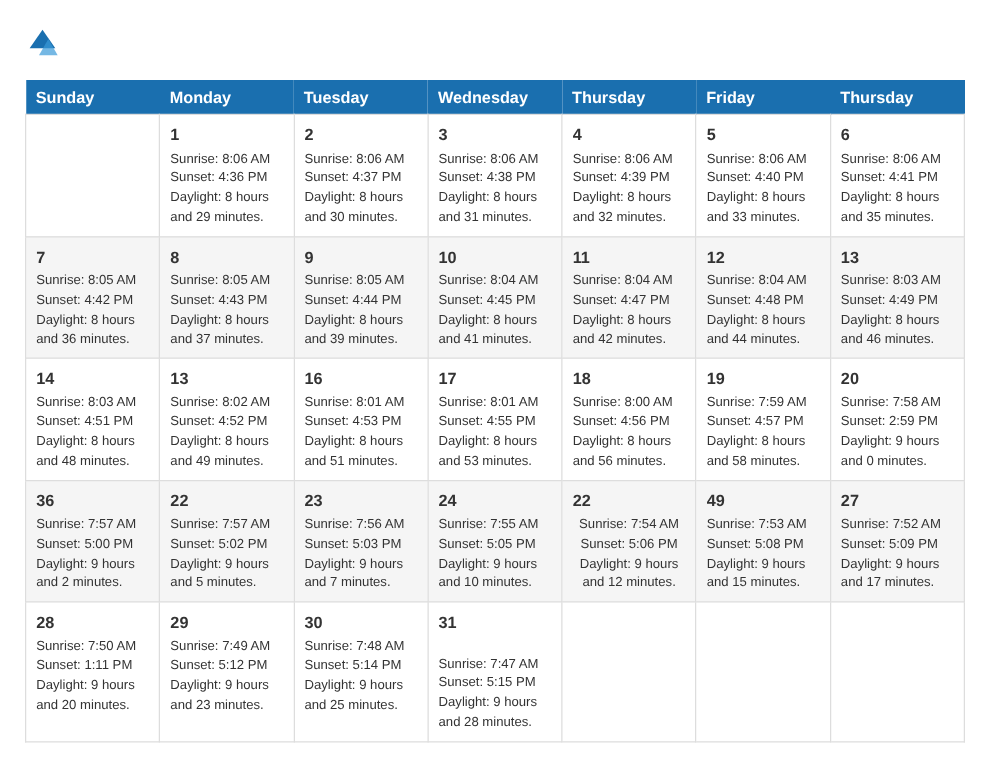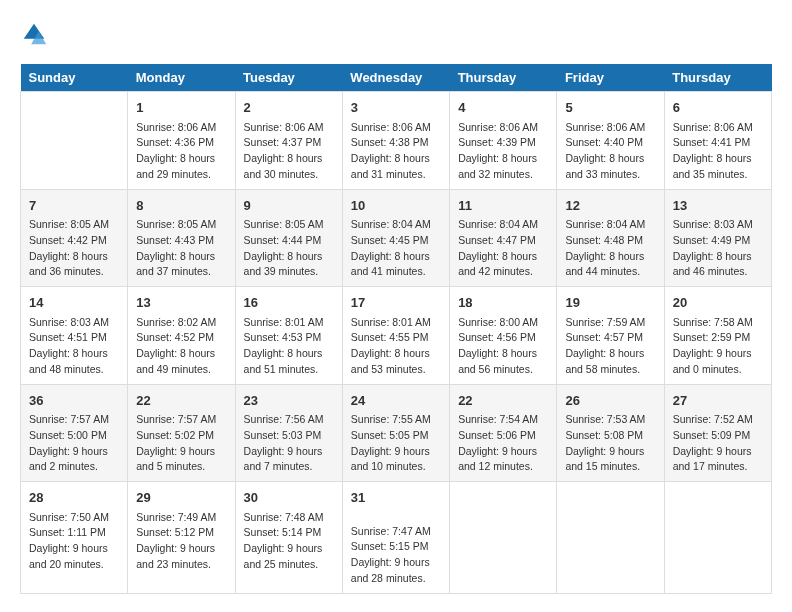--- a/index.html
+++ b/index.html
@@ -281,27 +281,27 @@
         </td>
         <td>
           <span class="day-num">24</span>
           <div class="day-info" style="white-space: pre-line;">Sunrise: 7:55 AM
 Sunset: 5:05 PM
 Daylight: 9 hours
 and 10 minutes.</div>
         </td>
         <td>
           <span class="day-num">22</span>
-          <div class="day-info" style="white-space: pre-line;">Sunrise: 7:54 AM
+          <div class="day-info" style="white-space: pre-line; text-align: center;">Sunrise: 7:54 AM
 Sunset: 5:06 PM
 Daylight: 9 hours
 and 12 minutes.</div>
         </td>
         <td>
-          <span class="day-num">26</span>
+          <span class="day-num">49</span>
           <div class="day-info" style="white-space: pre-line;">Sunrise: 7:53 AM
 Sunset: 5:08 PM
 Daylight: 9 hours
 and 15 minutes.</div>
         </td>
         <td>
           <span class="day-num">27</span>
           <div class="day-info" style="white-space: pre-line;">Sunrise: 7:52 AM
 Sunset: 5:09 PM
 Daylight: 9 hours

